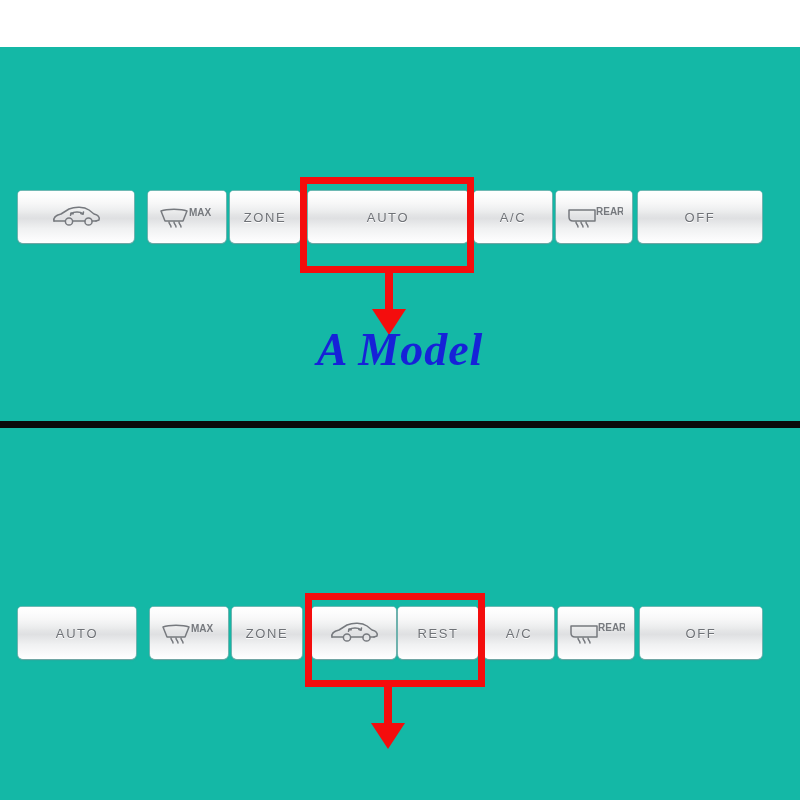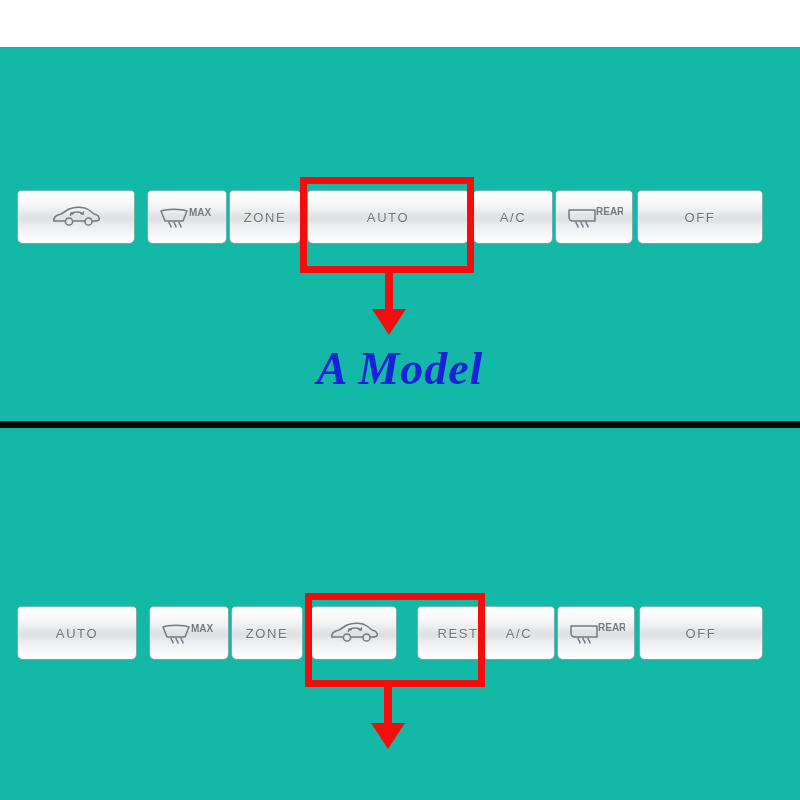--- a/index.html
+++ b/index.html
@@ -191,21 +191,21 @@
         <div class="btn" style="left: 638px; width: 124px;">
           <span class="btn-label">OFF</span>
         </div>
       </div>
   </div>
 
   <div class="hl-box" style="left:300px; top:130px; width:174px; height:96px;"></div>
   <div class="arrow-stem" style="left:385px; top:226px; height:42px;"></div>
   <div class="arrow-head" style="left:372px; top:262px;"></div>
 
-  <div class="model-caption" style="top:295px">A Model</div>
+  <div class="model-caption" style="top:276px">A Model</div>
 
   <div class="divider" style="top:374px"></div>
 
   <div class="panel" style="top:556px">
     <div class="panel-row" id="row-b">
         <div class="btn" style="left: 18px; width: 118px;">
           <span class="btn-label">AUTO</span>
         </div>
         <div class="btn" style="left: 150px; width: 78px;">
           <span class="icon-wrap">
@@ -233,21 +233,21 @@
                 <path d="M44 16 L48 16"></path>
                 <circle cx="21" cy="16.5" r="3.6"></circle>
                 <circle cx="40.5" cy="16.5" r="3.6"></circle>
                 <path d="M23 8.5 C26 6.5 32 6.5 35 8.5"></path>
                 <path d="M35.5 7 L35 9.3 L32.8 8.6"></path>
                 <path d="M22.5 10.3 L23 8 L25.2 8.8"></path>
               </g>
             </svg>
           </span>
         </div>
-        <div class="btn" style="left: 418px; width: 80px; text-align: right;">
+        <div class="btn" style="left: 398px; width: 80px; text-align: right;">
           <span class="btn-label">REST</span>
         </div>
         <div class="btn" style="left: 484px; width: 70px;">
           <span class="btn-label">A/C</span>
         </div>
         <div class="btn" style="left: 558px; width: 76px;">
           <span class="icon-wrap">
             <svg width="58" height="26" viewBox="0 0 58 26">
               <g fill="none" stroke="#76797e" stroke-width="1.5" stroke-linecap="round" stroke-linejoin="round">
                 <path d="M4 6 L30 6 L30 17 L8 17 C5 17 4 15 4 13 Z"></path>

